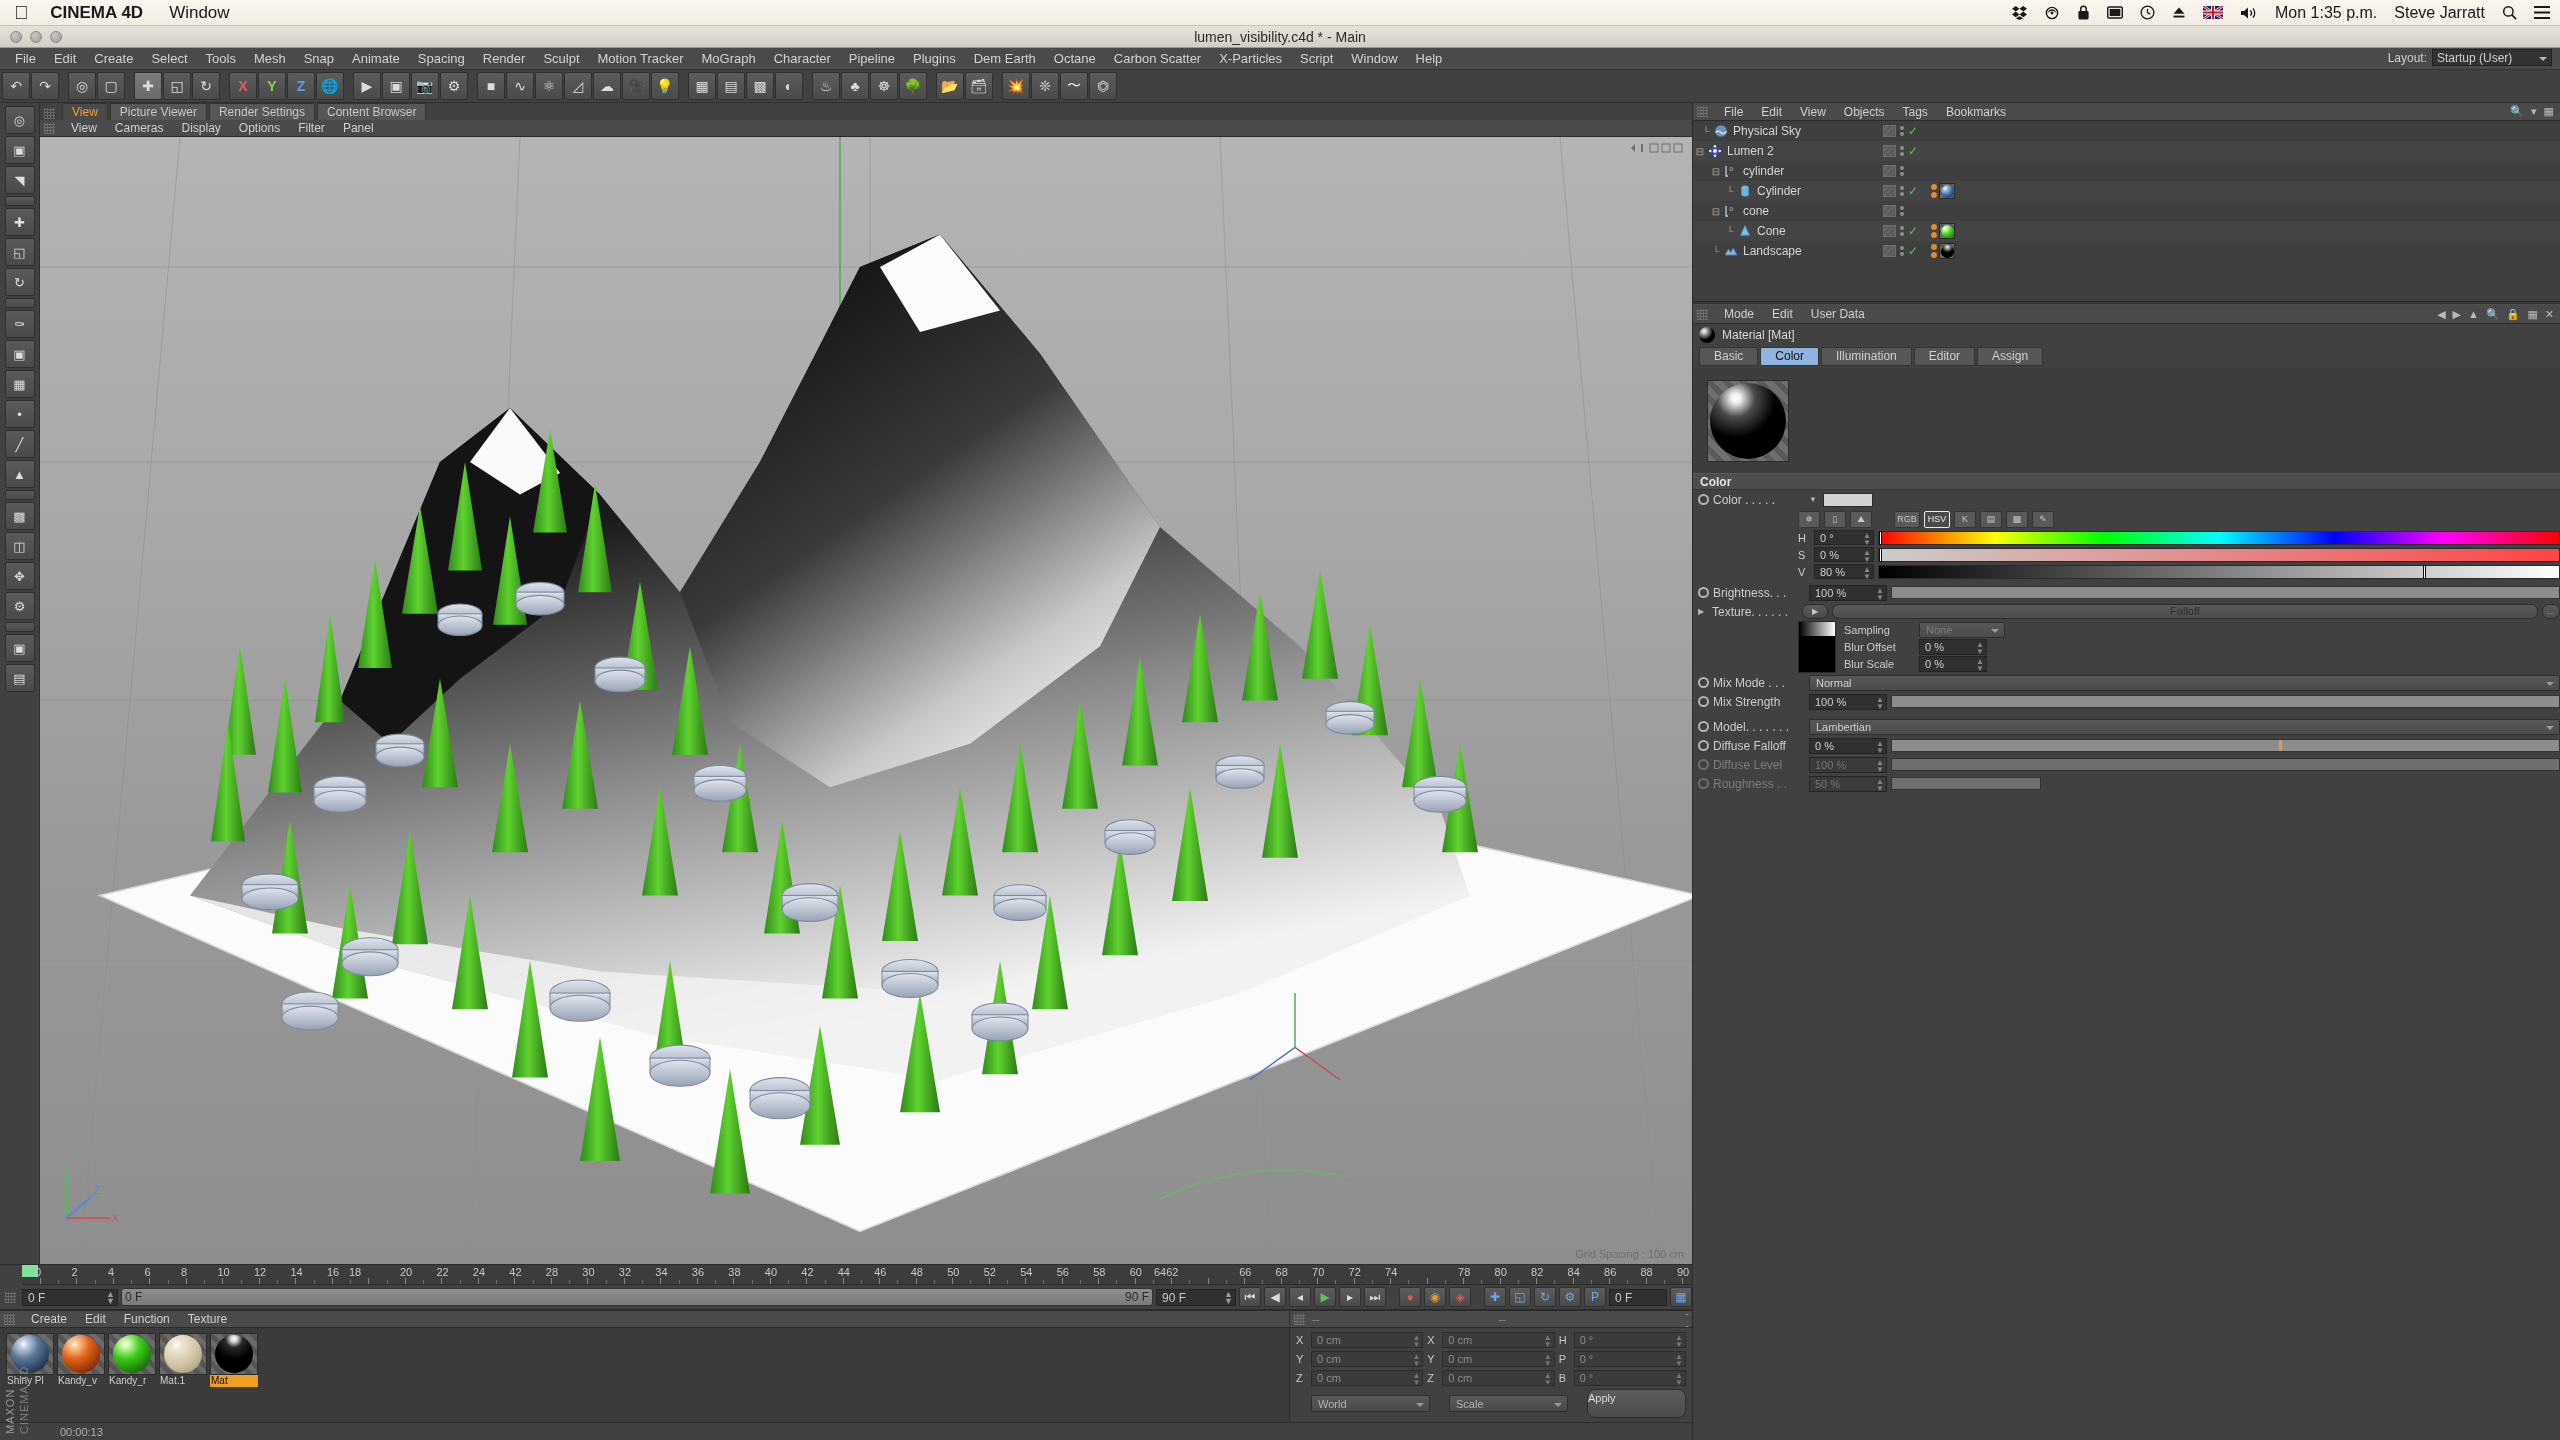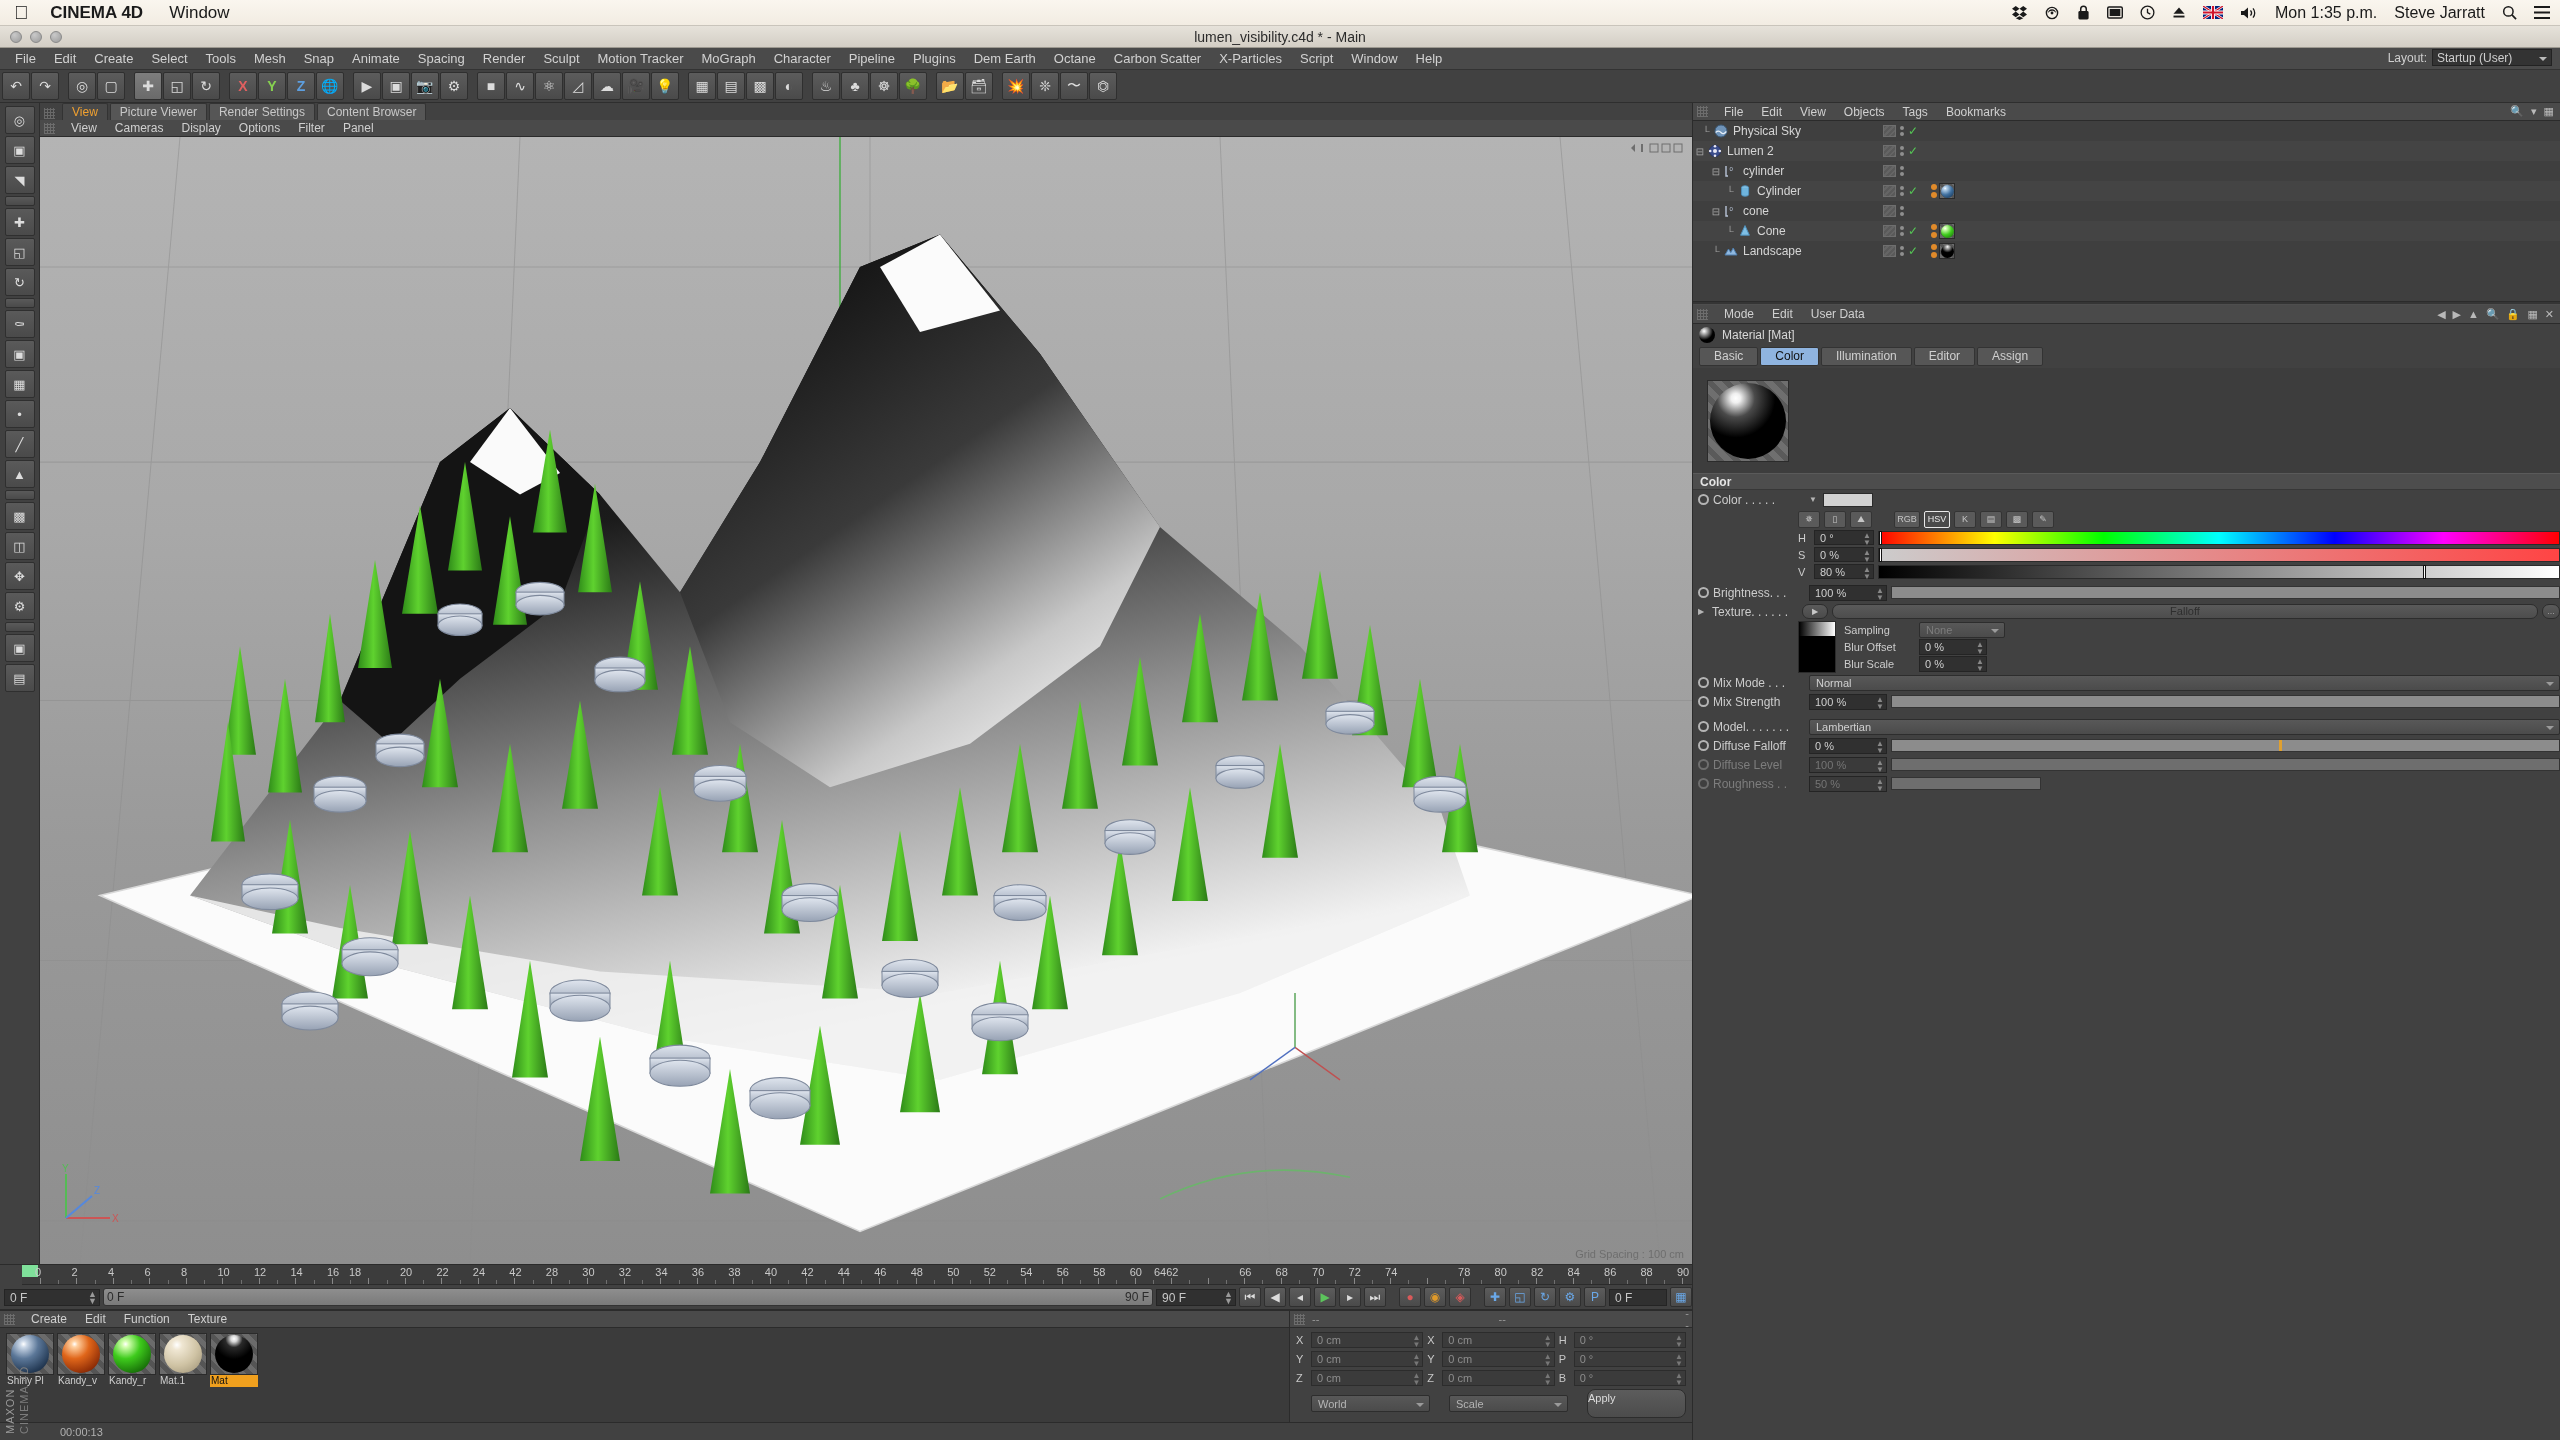--- a/index.html
+++ b/index.html
@@ -98,21 +98,21 @@
   .vplabel { position:absolute; right:8px; bottom:4px; font-size:11px; color:#6e6e6e; }
   .vpgizmo { position:absolute; right:8px; top:4px; }
 
   
   .tlwrap { background:#414141; border-top:1px solid #2b2b2b; }
   .tlruler { height:20px; background:#3c3c3c; position:relative; overflow:hidden;
     border-bottom:1px solid #2b2b2b; margin-left:22px; }
   .tlplay { position:absolute; left:0; top:0; width:16px; height:12px; background:#7fe09a; }
   .tlnum { position:absolute; top:1px; font-size:11px; color:#c9c9c9; }
   .tltick { position:absolute; bottom:0; width:1px; background:#888; }
-  .tlbar { height:25px; display:flex; align-items:center; gap:3px; padding-left:4px;
+  .tlbar { height:25px; display:flex; align-items:center; gap:3px; padding-left:22px;
     background:#414141; position:relative; border-bottom:1px solid #2b2b2b; }
   .fld { height:17px; background:#303030; border:1px solid #242424; color:#c8c8c8;
     font-size:12px; padding:0 14px 0 5px; line-height:16px; position:relative; }
   .fld .sp { position:absolute; right:2px; top:1px; font-size:9px; color:#9a9a9a; line-height:7px; }
   .rangebar { flex:1; height:18px; background:linear-gradient(#8e8e8e,#7a7a7a);
     border:1px solid #333; border-radius:3px; display:flex; align-items:center;
     justify-content:space-between; padding:0 3px; font-size:12px; color:#2c2c2c; min-width:0; }
   .tbtn.sm { width:22px; height:20px; font-size:12px; }
   .tbtn.sm.grn { color:#5cc45c; }
   .tbtn.sm.red { color:#d85a5a; }

